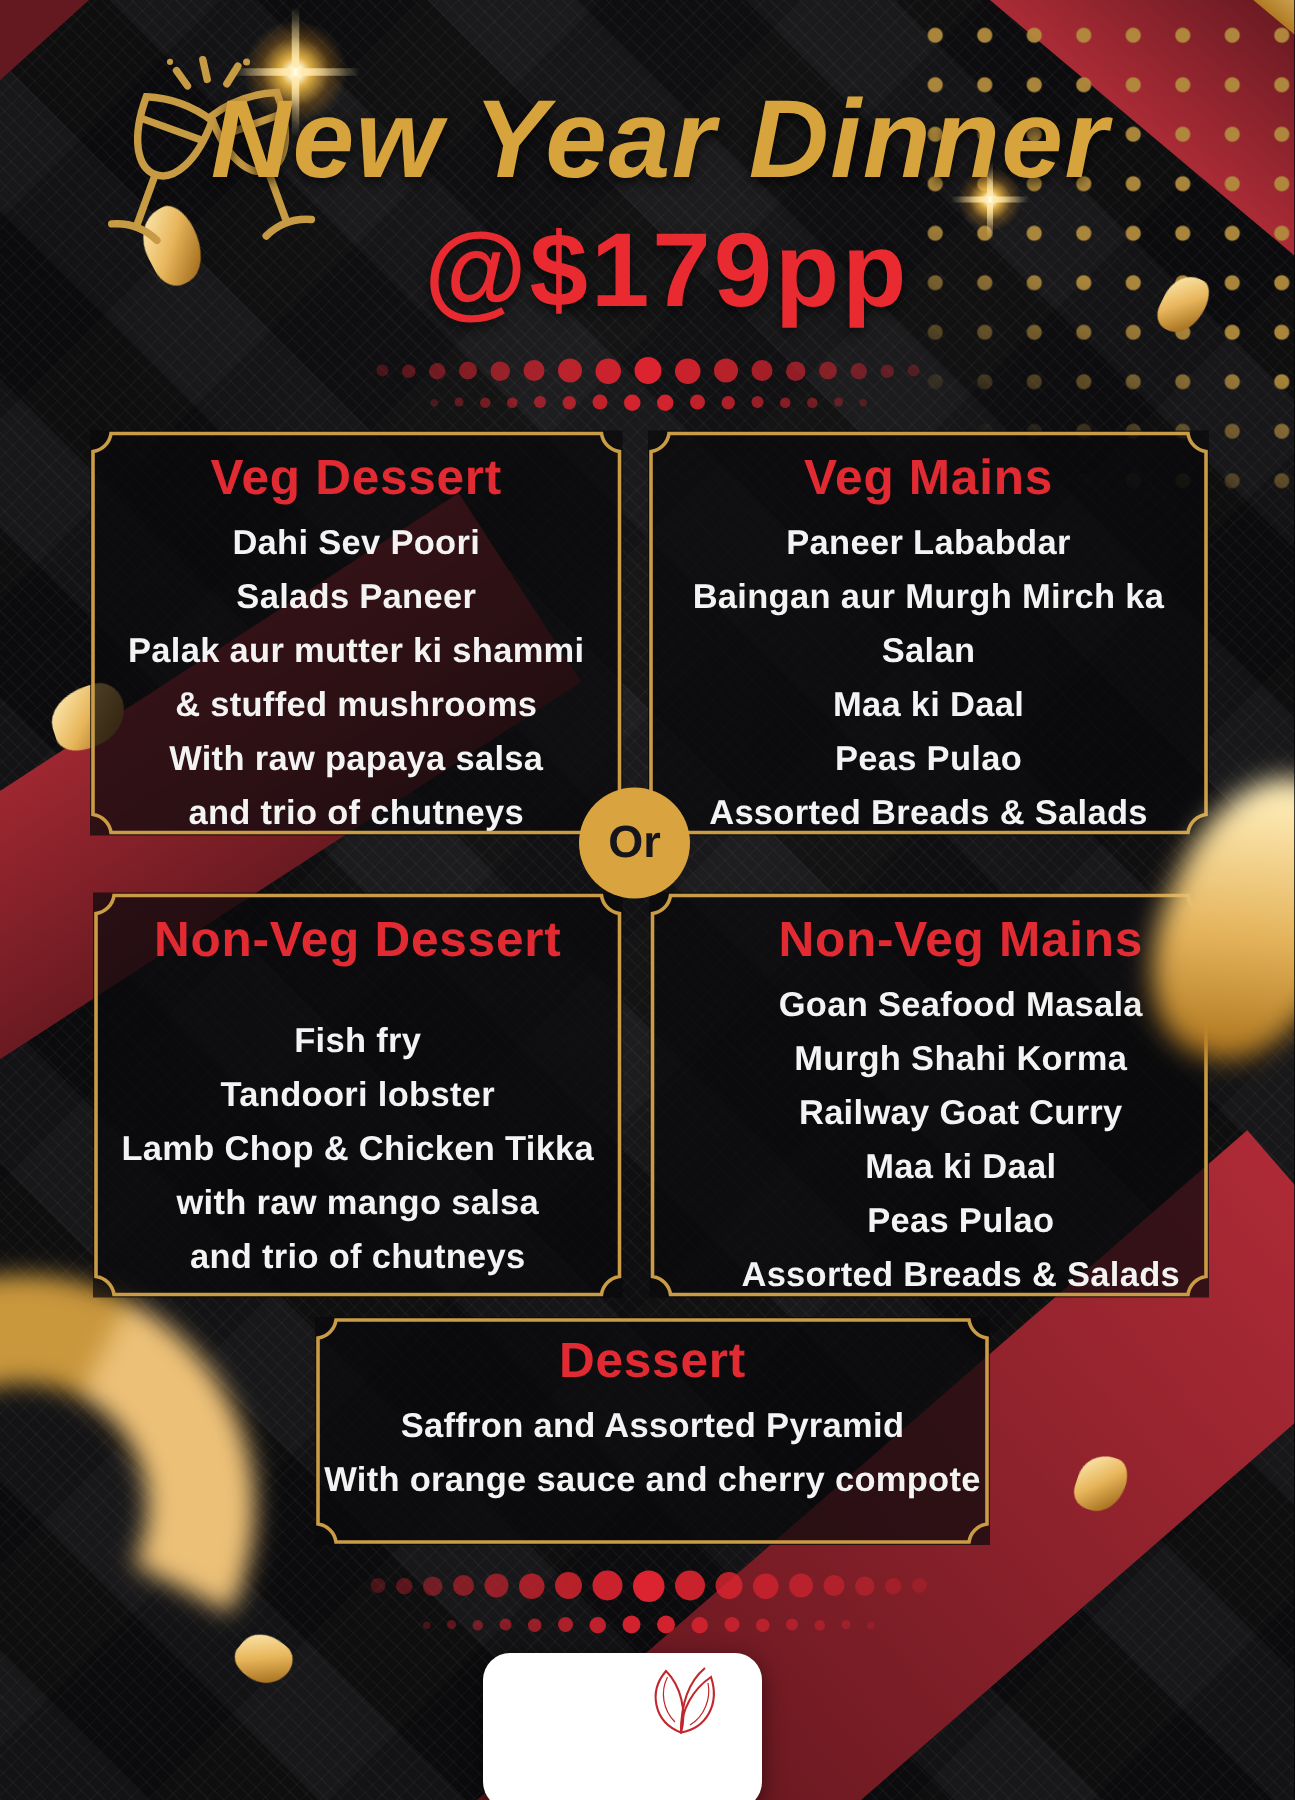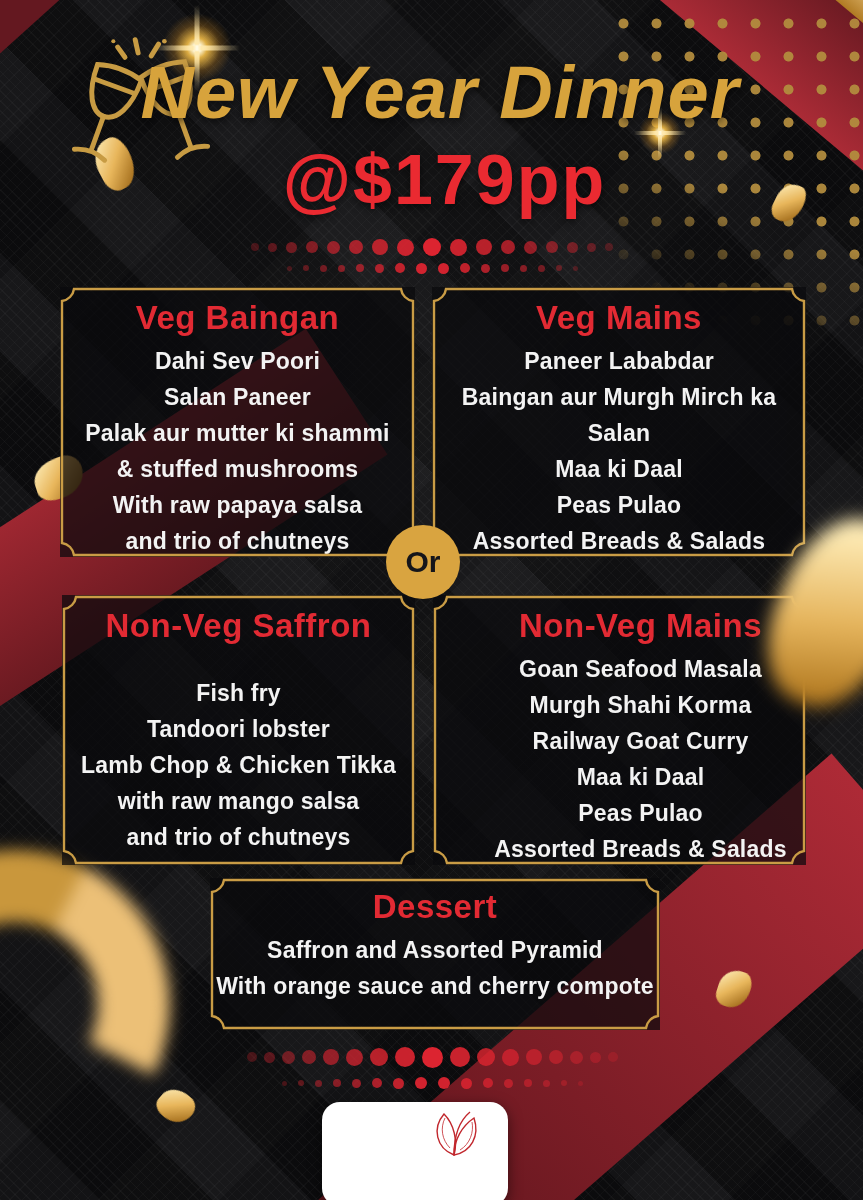--- a/index.html
+++ b/index.html
@@ -191,24 +191,24 @@
       <span class="dot" style="height: 7px; width: 7px; opacity: 0.57;"></span>
       <span class="dot" style="height: 7px; width: 7px; opacity: 0.47;"></span>
       <span class="dot" style="height: 6px; width: 6px; opacity: 0.38;"></span>
       <span class="dot" style="height: 5px; width: 5px; opacity: 0.28;"></span>
     </div>
 
   <section class="menu-box box-veg-starters">
     <svg class="frame" viewBox="0 0 355 270">
         <path d="M 14 2 H 341 A 14 14 0 0 0 353 14 V 256 A 14 14 0 0 0 341 268 H 14 A 14 14 0 0 0 2 256 V 14 A 14 14 0 0 0 14 2 Z" fill="none" stroke="#c99c45" stroke-width="2.4"></path>
       </svg>
-    <h2 class="box-title">Veg Baingan</h2>
+    <h2 class="box-title">Veg Dessert</h2>
     <div class="menu-lines">
         <div class="menu-line">Dahi Sev Poori</div>
-        <div class="menu-line">Salan Paneer</div>
+        <div class="menu-line">Salads Paneer</div>
         <div class="menu-line">Palak aur mutter ki shammi</div>
         <div class="menu-line">&amp; stuffed mushrooms</div>
         <div class="menu-line">With raw papaya salsa</div>
         <div class="menu-line">and trio of chutneys</div>
       </div>
   </section>
 
   <section class="menu-box box-veg-mains">
     <svg class="frame" viewBox="0 0 374 270">
         <path d="M 14 2 H 360 A 14 14 0 0 0 372 14 V 256 A 14 14 0 0 0 360 268 H 14 A 14 14 0 0 0 2 256 V 14 A 14 14 0 0 0 14 2 Z" fill="none" stroke="#c99c45" stroke-width="2.4"></path>
@@ -220,21 +220,21 @@
         <div class="menu-line">Maa ki Daal</div>
         <div class="menu-line">Peas Pulao</div>
         <div class="menu-line">Assorted Breads &amp; Salads</div>
       </div>
   </section>
 
   <section class="menu-box box-nonveg-starters">
     <svg class="frame" viewBox="0 0 353 270">
         <path d="M 14 2 H 339 A 14 14 0 0 0 351 14 V 256 A 14 14 0 0 0 339 268 H 14 A 14 14 0 0 0 2 256 V 14 A 14 14 0 0 0 14 2 Z" fill="none" stroke="#c99c45" stroke-width="2.4"></path>
       </svg>
-    <h2 class="box-title">Non-Veg Saffron</h2>
+    <h2 class="box-title">Non-Veg Dessert</h2>
     <div class="menu-lines">
         <div class="menu-line">Fish fry</div>
         <div class="menu-line">Tandoori lobster</div>
         <div class="menu-line">Lamb Chop &amp; Chicken Tikka</div>
         <div class="menu-line">with raw mango salsa</div>
         <div class="menu-line">and trio of chutneys</div>
       </div>
   </section>
 
   <section class="menu-box box-nonveg-mains">

